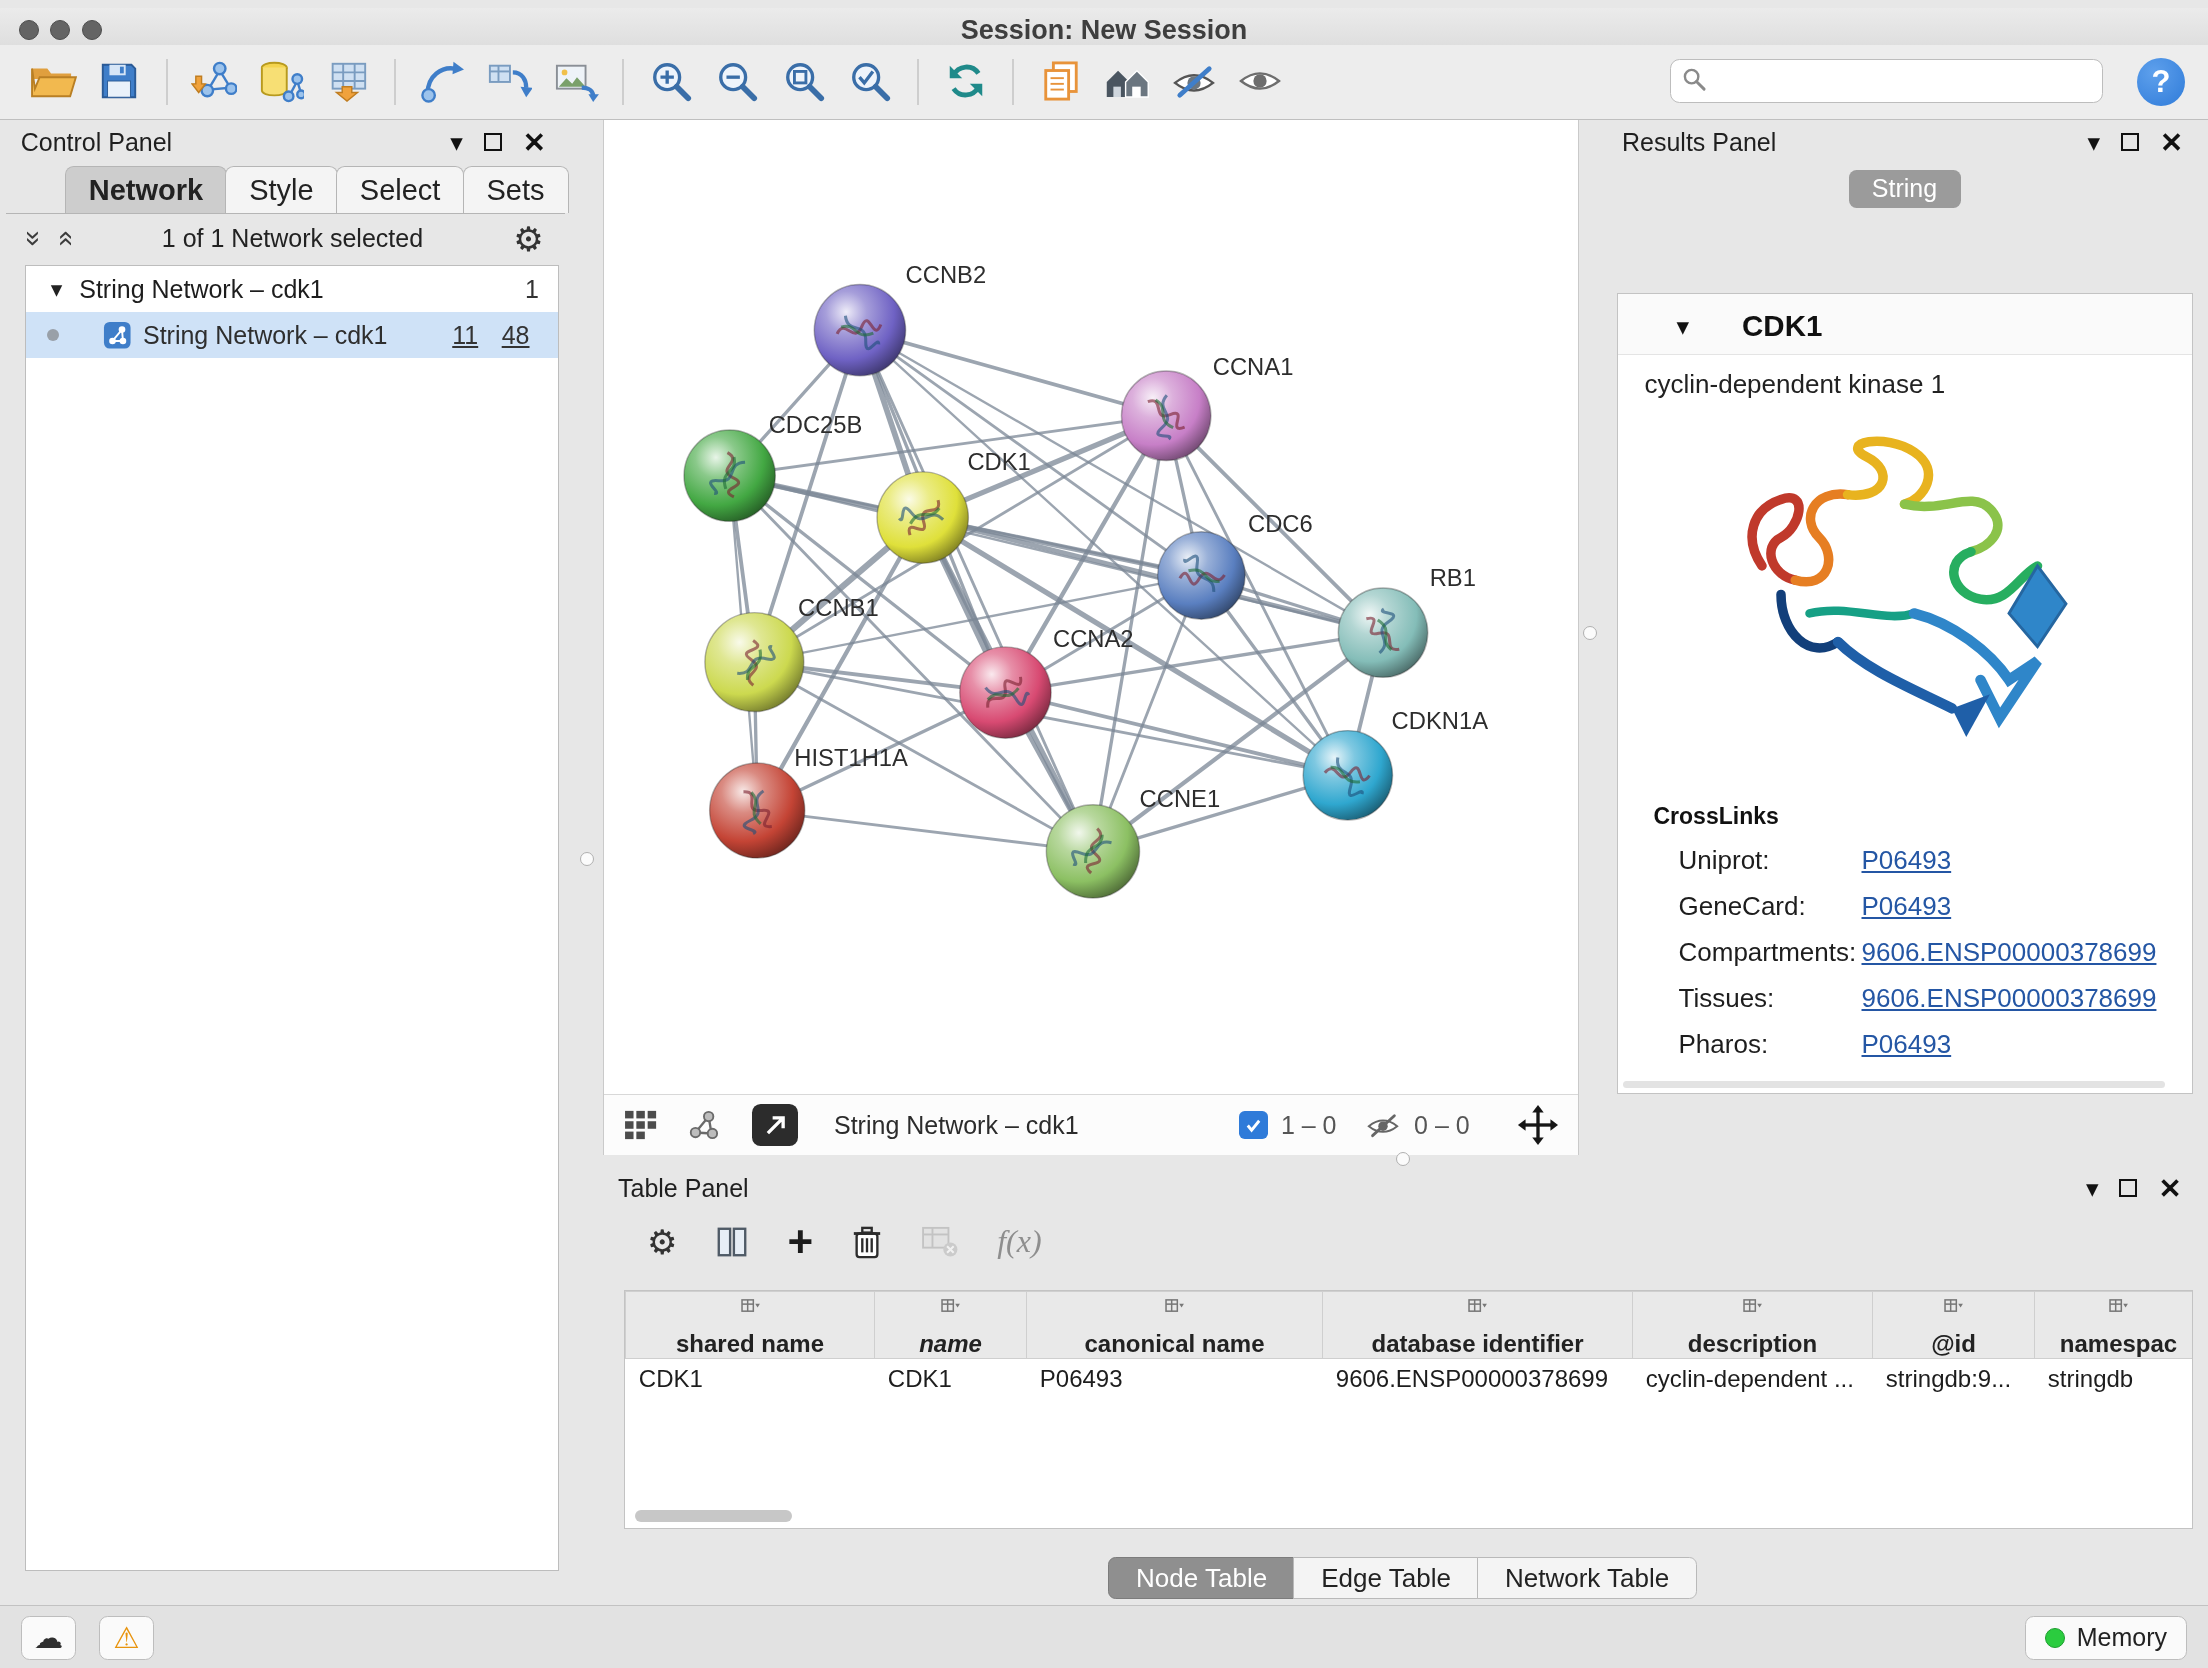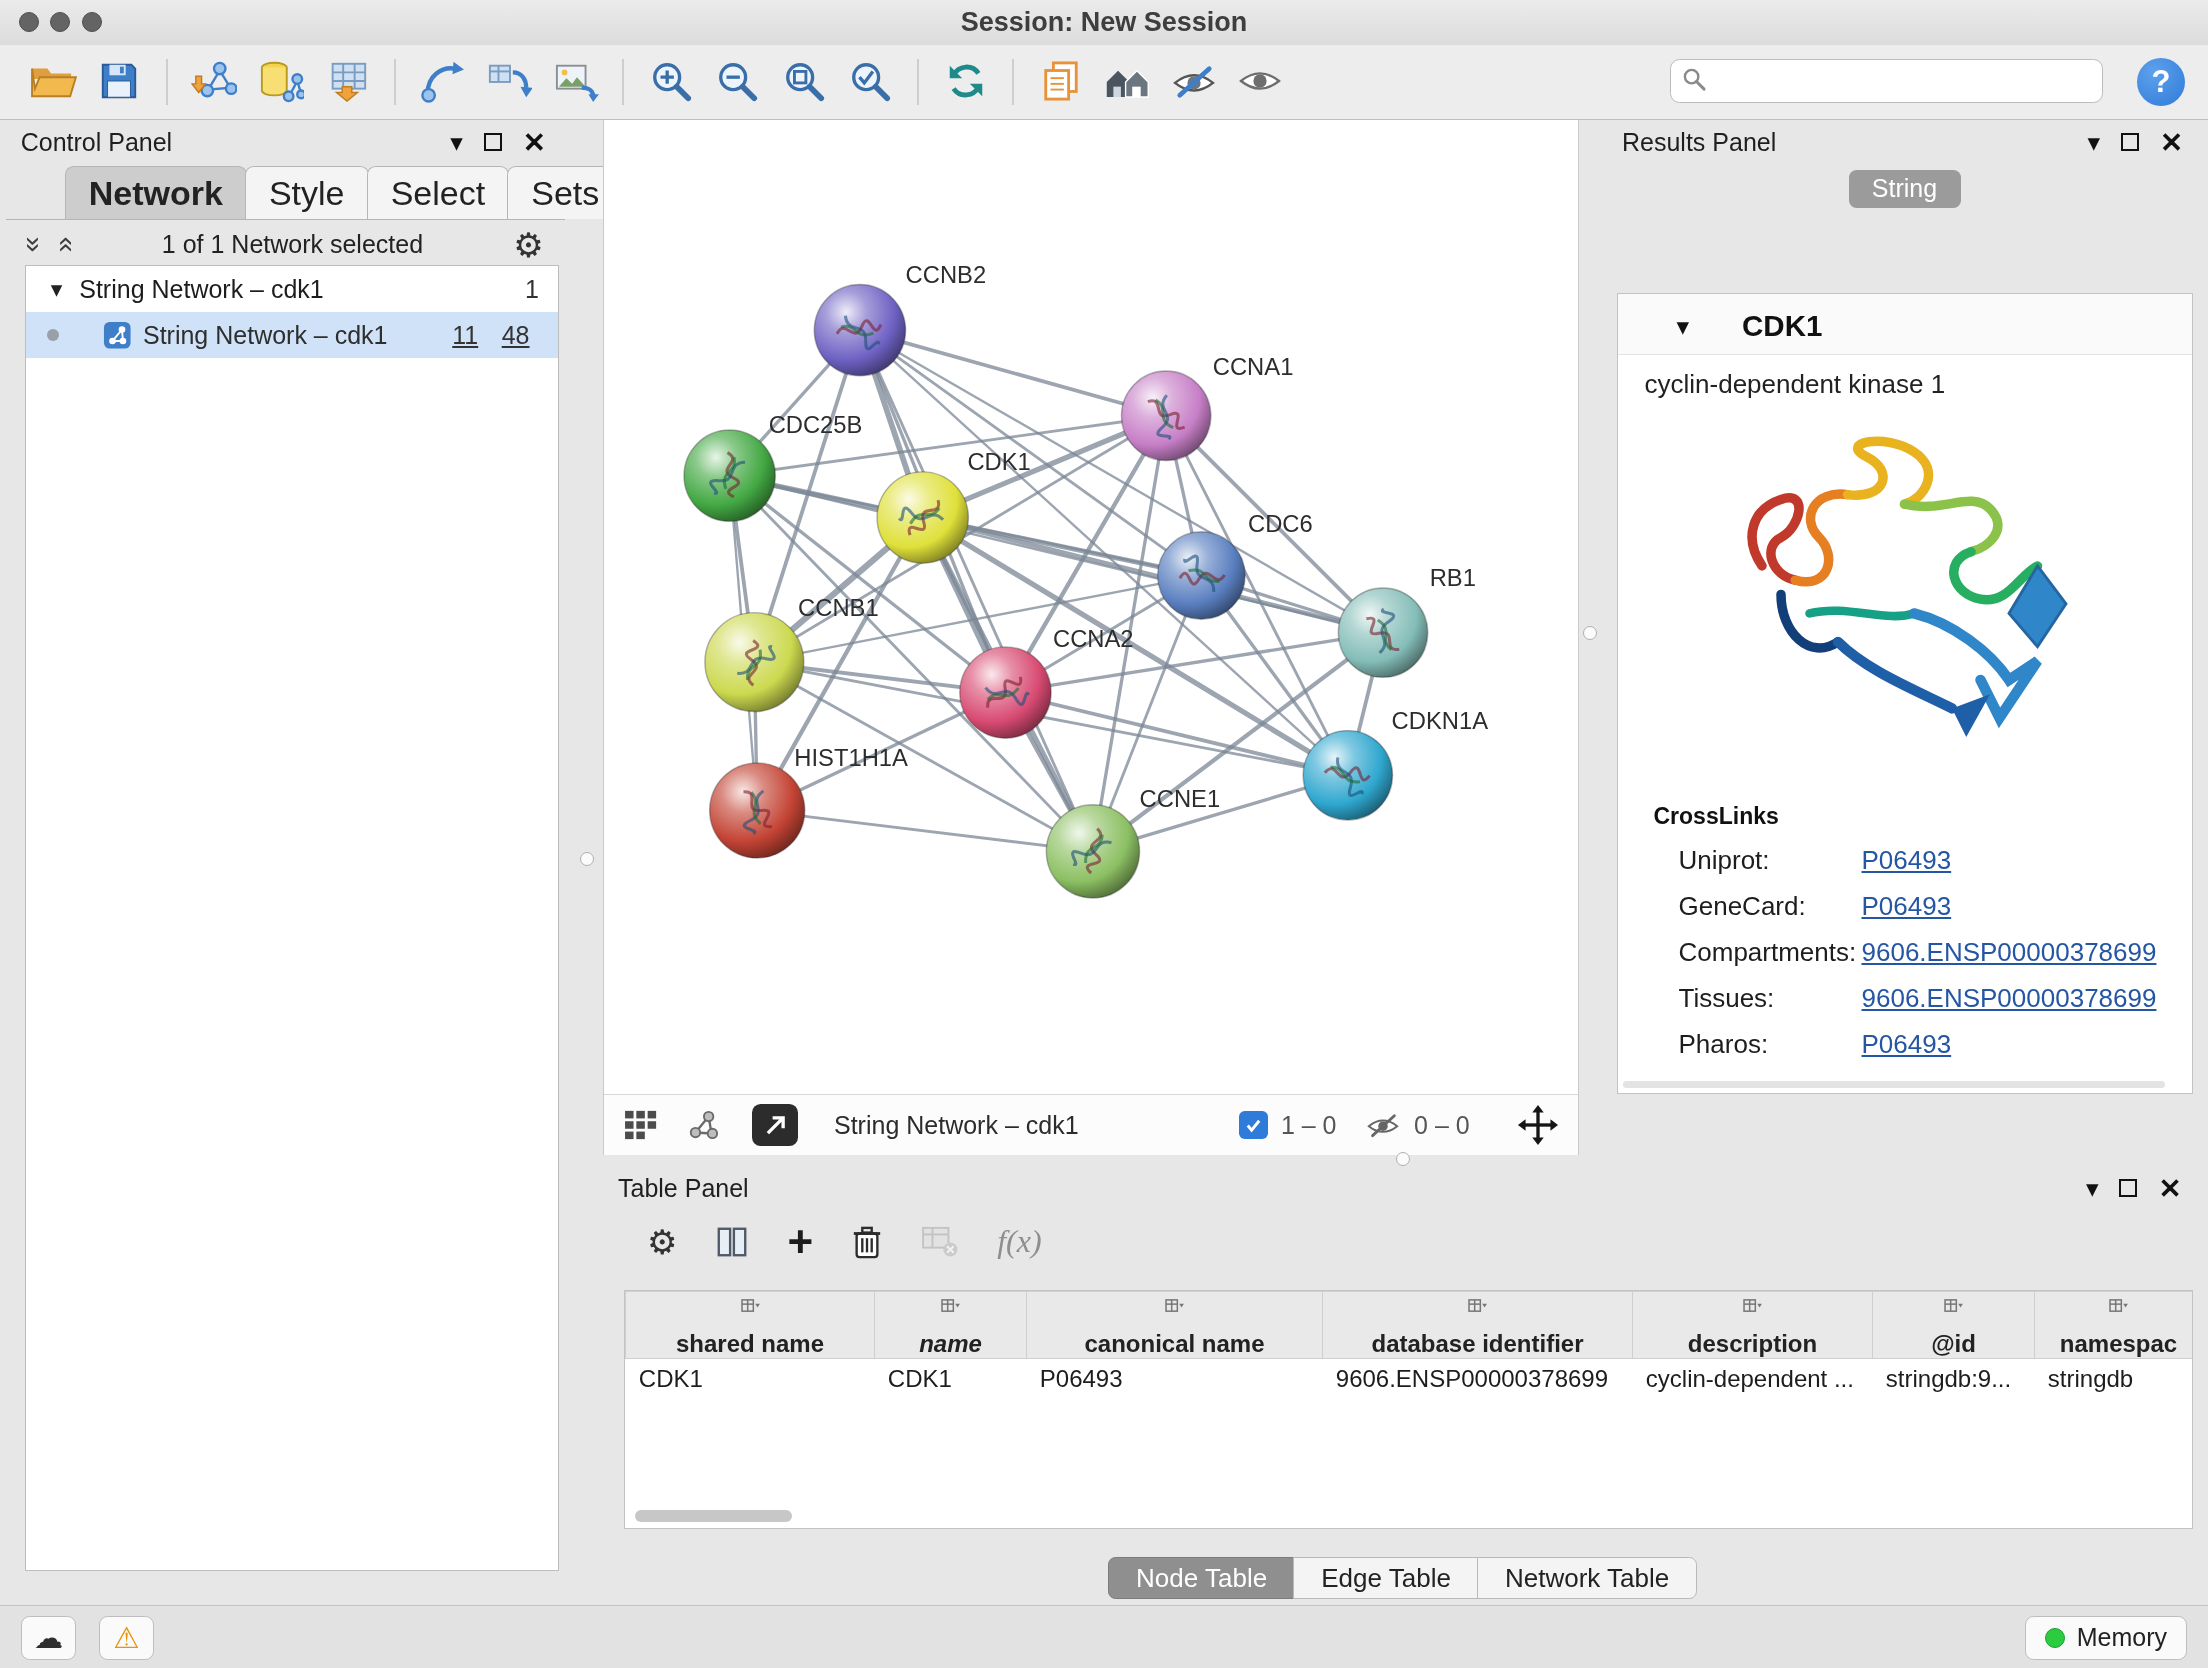--- a/index.html
+++ b/index.html
@@ -1,20 +1,20 @@
 <!DOCTYPE html>
 <html style="font-size:15px"><head>
 <meta charset="utf-8">
 <style>
 *{margin:0;padding:0;box-sizing:border-box;}
 html,body{background:#9a9a9a;}
 #app{position:relative;width:2208px;height:1668px;background:#e7e7e7;font-family:"Liberation Sans",sans-serif;color:#2e2e2e;overflow:hidden;}
 
 
-.titlebar{position:absolute;left:0;top:0;right:0;height:45px;background:linear-gradient(#ebebeb,#dcdcdc);}
+.titlebar{position:absolute;left:0;top:8px;right:0;height:45px;background:linear-gradient(#ebebeb,#dcdcdc);}
 .traffic{position:absolute;left:19px;top:12.4px;display:flex;gap:11.4px;}
 .tl{width:20px;height:20px;border-radius:50%;background:#646464;border:1px solid #4e4e4e;}
 .wtitle{text-align:center;line-height:45px;font-size:27px;color:#3e3e3e;font-weight:700;}
 
 
 .toolbar{position:absolute;left:0;top:45px;right:0;height:75px;background:#ededed;border-bottom:1.9px solid #bfbfbf;display:flex;align-items:center;padding-left:23px;gap:7.6px;}
 .tbtn{width:59px;height:61px;border:none;background:transparent;display:flex;align-items:center;justify-content:center;cursor:pointer;}
 .tsep{width:1.9px;height:46px;background:#cecece;margin:0 9.5px;}
 .searchbox{position:absolute;right:105px;top:14.3px;width:433px;height:44px;border:1.9px solid #bdbdbd;border-radius:9.5px;background:#fff;display:flex;align-items:center;padding:0 11.4px;gap:9.5px;}
 .searchbox input{border:none;outline:none;flex:1;font-size:24px;background:transparent;font-family:inherit;}
@@ -23,21 +23,21 @@
 
 .panel-head{height:44px;display:flex;align-items:center;padding:0 15px;font-size:25px;color:#1f1f1f;}
 .ph-icons{margin-left:auto;display:flex;align-items:center;gap:21px;padding-right:3.8px;}
 .ph-float{font-size:25px;color:#111;cursor:pointer;}
 .ph-max{width:18px;height:18px;border:2.9px solid #111;cursor:pointer;}
 .ph-close{font-size:27.6px;font-weight:700;color:#111;cursor:pointer;}
 
 
 .control-panel{position:absolute;left:5.7px;top:120px;width:559px;bottom:63px;}
 .cp-tabs{display:flex;padding-left:59px;border-bottom:1.9px solid #b5b5b5;margin-top:1.9px;}
-.cp-tab{padding:6.7px 23px;font-size:34px;color:#222;border:1.9px solid #b5b5b5;border-bottom:none;background:#f4f4f4;border-radius:8.6px 8.6px 0 0;margin-right:-1.9px;cursor:pointer;}
+.cp-tab{padding:6.7px 23px;font-size:29px;color:#222;border:1.9px solid #b5b5b5;border-bottom:none;background:#f4f4f4;border-radius:8.6px 8.6px 0 0;margin-right:-1.9px;cursor:pointer;}
 .cp-tab.active{background:#cdcdcd;font-weight:700;}
 .cp-subhead{height:49px;display:flex;align-items:center;padding:0 21px;font-size:25px;color:#222;}
 .chev{display:inline-block;transform:rotate(90deg);font-size:28.5px;color:#3c3c3c;cursor:pointer;}
 .chev.up{transform:rotate(-90deg);margin-left:13.3px;}
 .cp-summary{flex:1;text-align:center;}
 .gearglyph{font-size:34px;color:#333;cursor:pointer;}
 .cp-tree{position:absolute;left:19px;right:5.7px;top:145px;bottom:34px;background:#fff;border:1.9px solid #bdbdbd;font-size:25px;overflow:hidden;}
 .tree-row{display:flex;align-items:center;height:46px;}
 .tree-row.root{padding-left:25px;}
 .tree-row.child{padding-left:21px;}

